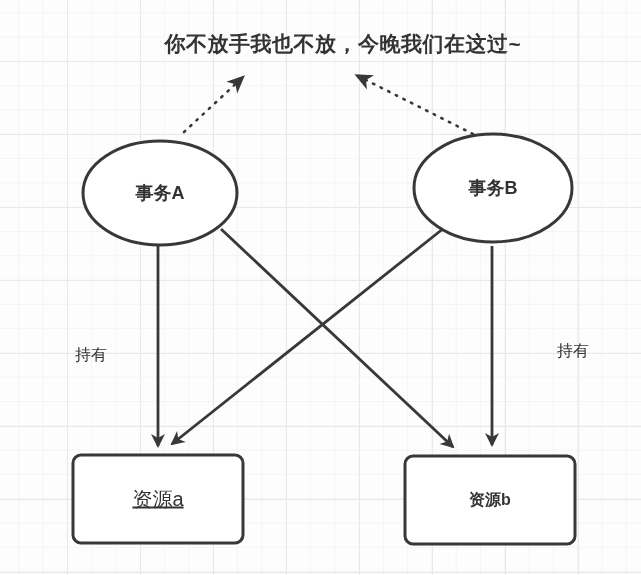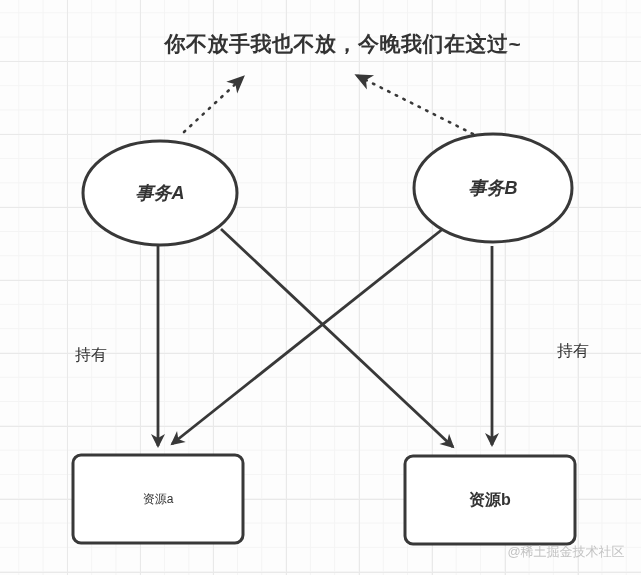--- a/index.html
+++ b/index.html
@@ -29,22 +29,22 @@
     height: 575px;
   }
   .label {
     position: absolute;
     transform: translate(-50%, -50%);
     color: #333333;
     white-space: nowrap;
     user-select: none;
   }
   .title-label      { font-size: 21px; font-weight: bold; letter-spacing: 0.5px; }
-  .node-label       { font-size: 18px; font-weight: bold; font-style: italic; }
-  .node-label-light { font-size: 12px; font-weight: normal; }
+  .node-label       { font-size: 18px; font-weight: bold; }
+  .node-label-light { font-size: 20px; font-weight: normal; text-decoration: underline; }
   .node-label-bold  { font-size: 16px; font-weight: bold; }
   .edge-label       { font-size: 16px; font-weight: normal; }
   .edge-label-bold  { font-size: 19px; font-weight: bold; }
   .watermark {
     position: absolute;
     transform: translate(-50%, -50%);
     font-size: 13px;
     color: #c3c3c3;
     white-space: nowrap;
   }
@@ -86,15 +86,14 @@
 
   <div class="label node-label-light" style="left:158px; top:499px;">资源a</div>
 
   <div class="label node-label-bold" style="left:490px; top:500px;">资源b</div>
 
   <div class="label edge-label" style="left:91px; top:355px;">持有</div>
 
   <div class="label edge-label" style="left:573px; top:351px;">持有</div>
 
 
-  <div class="watermark" style="left:566px; top:552px;">@稀土掘金技术社区</div>
 
 </div>
 
 </body></html>

